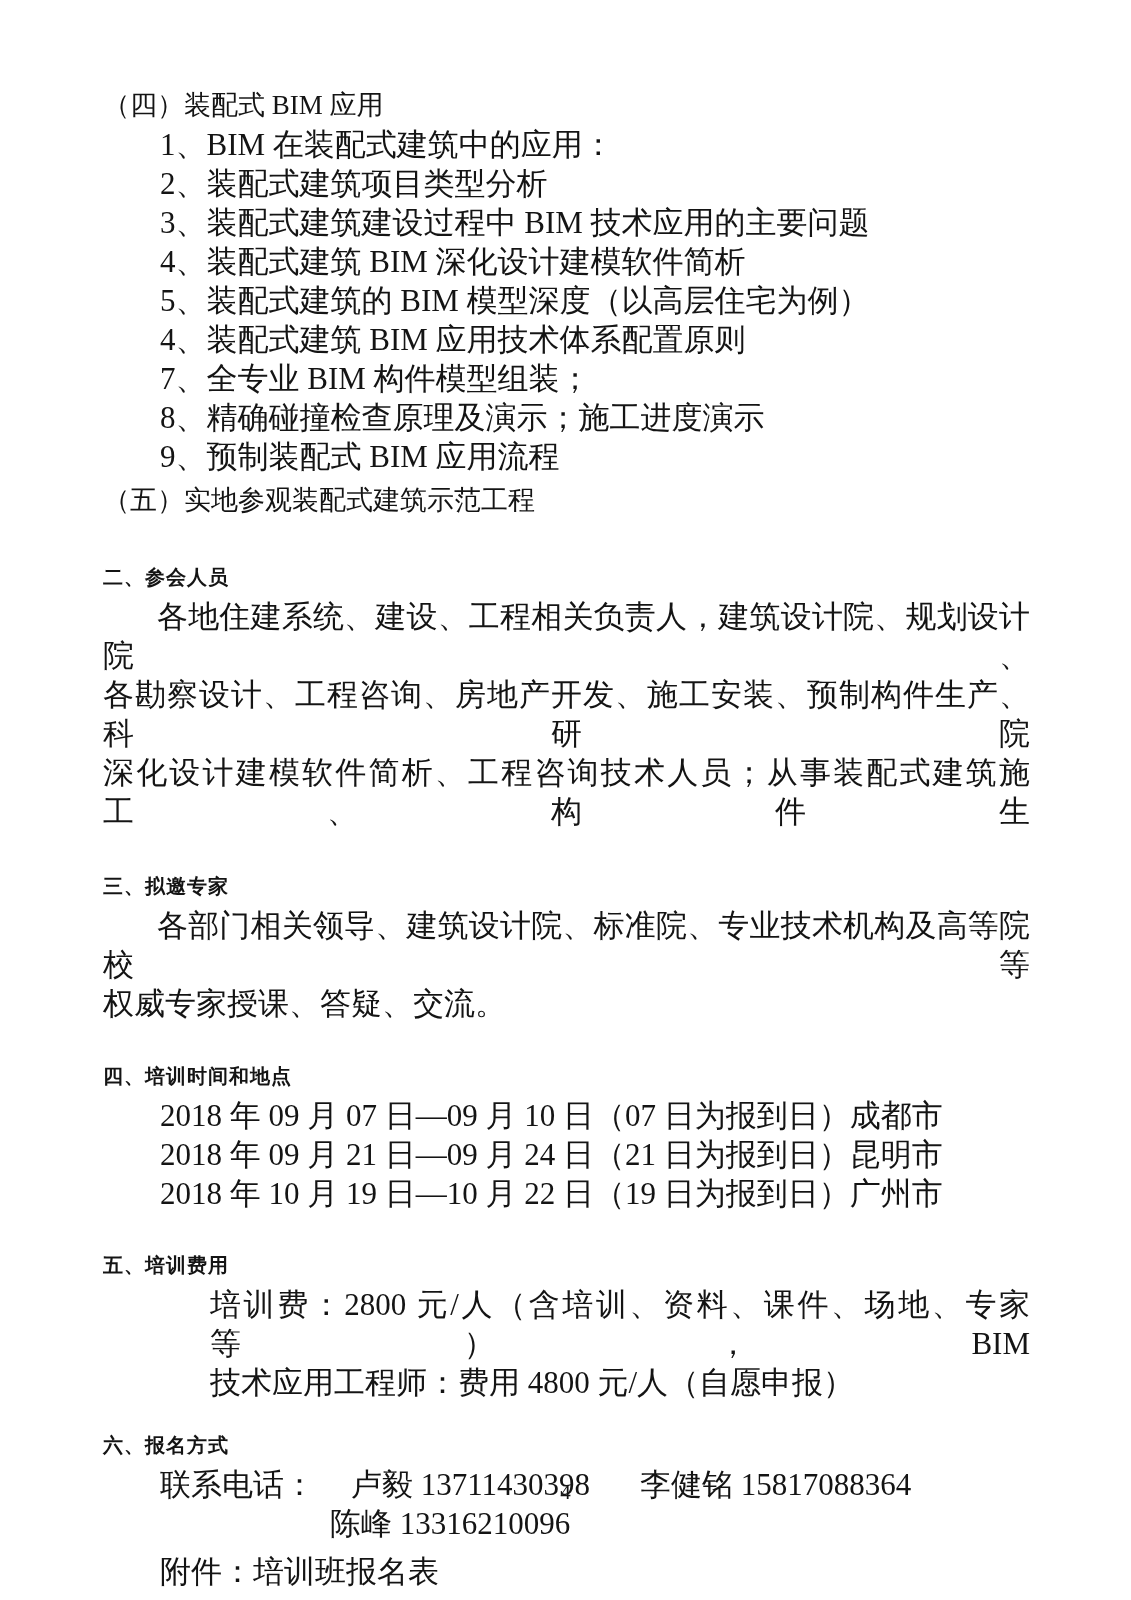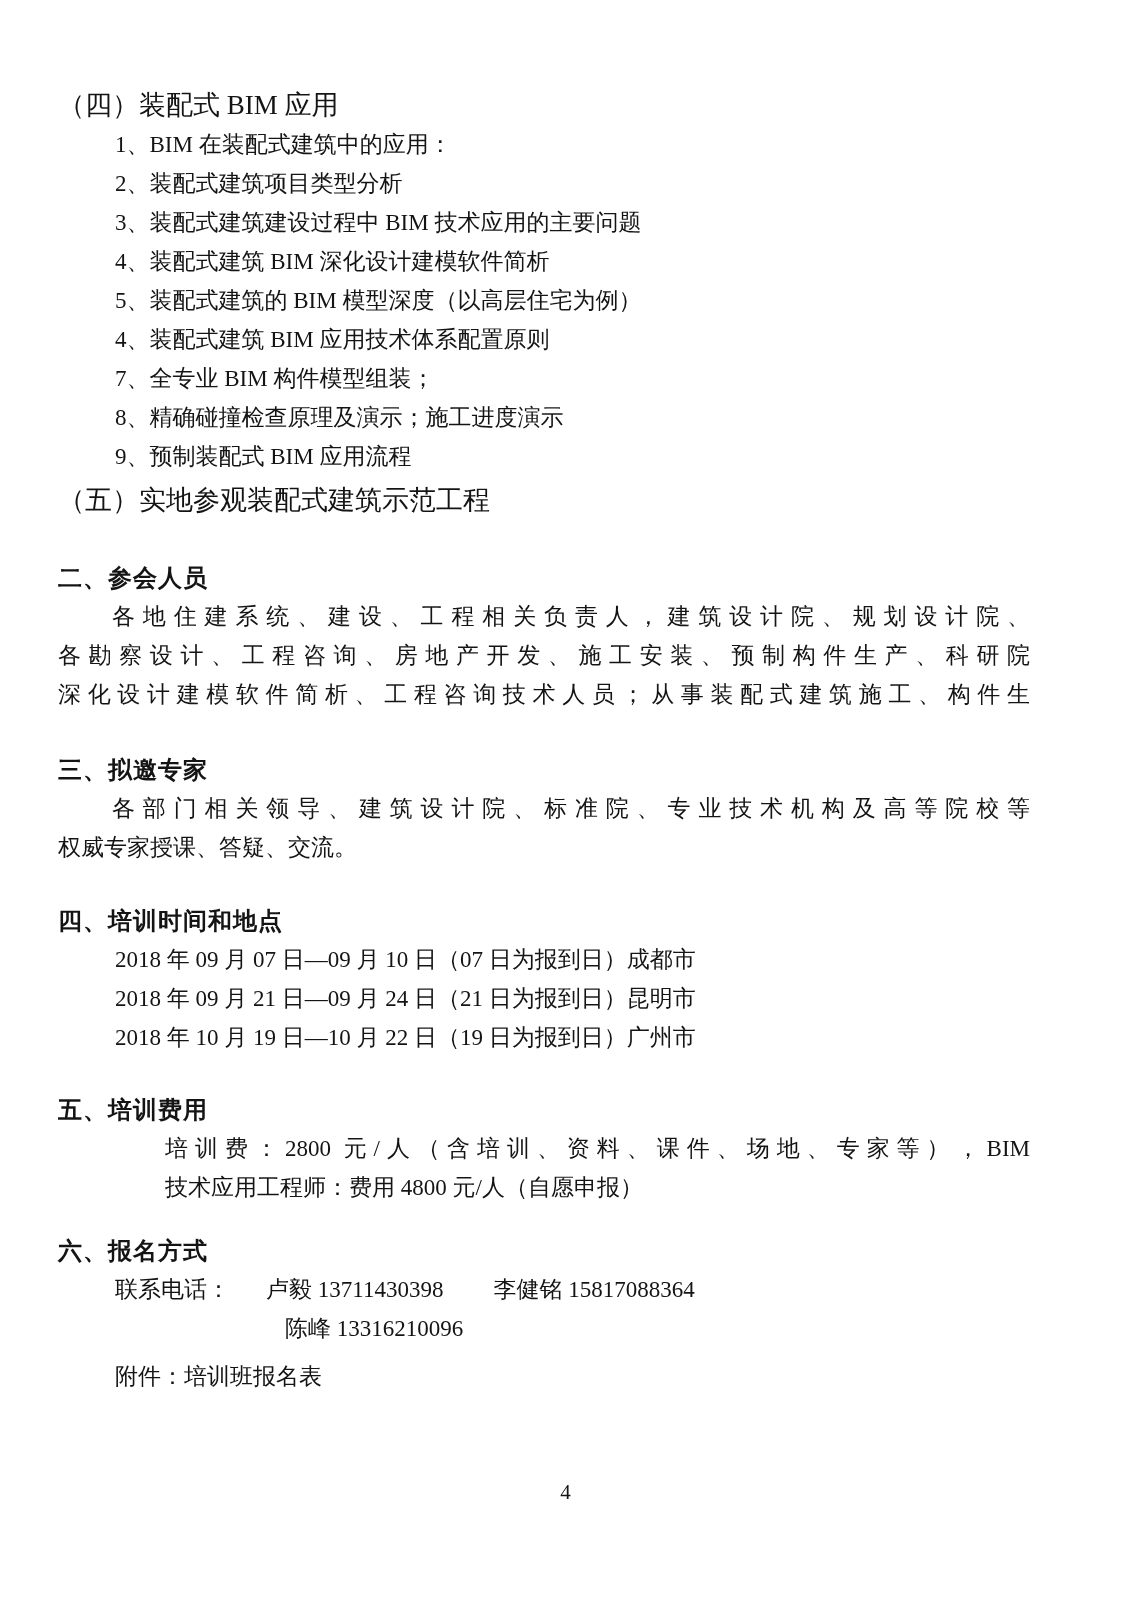--- a/index.html
+++ b/index.html
@@ -10,34 +10,34 @@
   .page {
     position: relative;
     width: 1131px;
     height: 1600px;
     background: #ffffff;
     color: #141414;
     font-family: "Liberation Serif", "DejaVu Serif", serif;
     overflow: hidden;
   }
   .content {
-    padding: 86px 101px 0 58px; 
+    padding: 86px 101px 0 103px; 
   }
   .line {
-    font-size: 23px;
+    font-size: 31px;
     line-height: 39px;
   }
   .serif-heading {
     font-size: 27px;
     line-height: 39px;
   }
   .part-title {
     font-family: "Liberation Sans", "DejaVu Sans", sans-serif;
     font-weight: bold;
-    font-size: 24px;
+    font-size: 20px;
     line-height: 39px;
     letter-spacing: 1px;
   }
   .list-item {
     margin-left: 57px; 
   }
   .just {
     text-align: justify;
     text-align-last: justify;
   }

